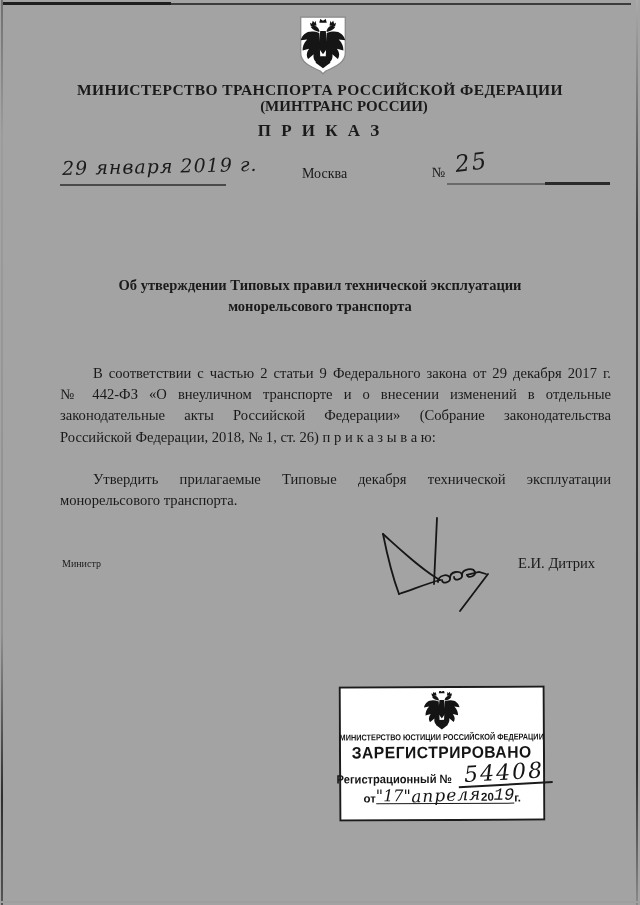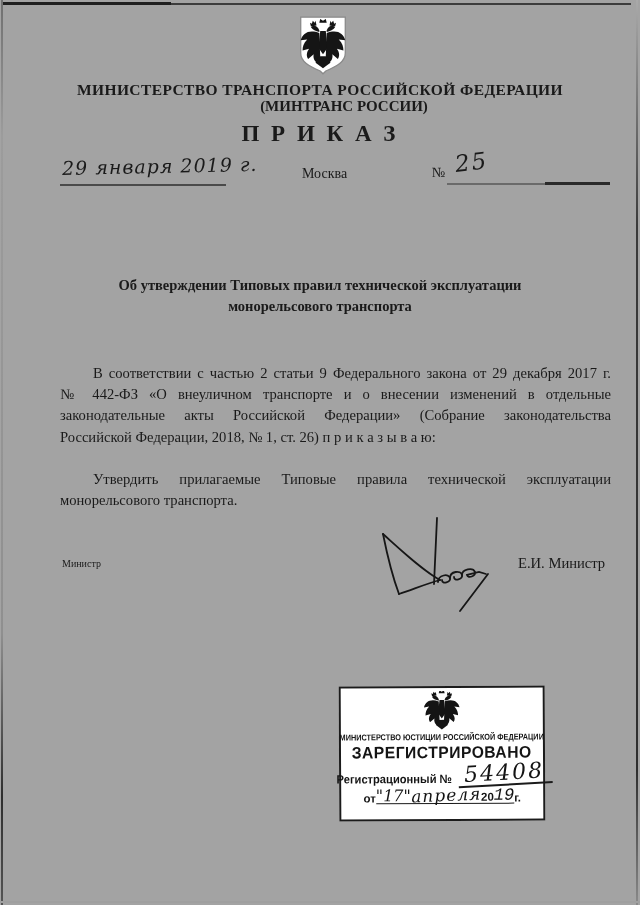--- a/index.html
+++ b/index.html
@@ -14,21 +14,21 @@
   .art-left{position:absolute;left:1px;top:0;width:2px;height:905px;
     background:linear-gradient(#6f6f6f 0%,#9c9c9c 15%,#8f8f8f 70%,#2e2e2e 88%,#555 100%);}
   .art-right{position:absolute;left:636px;top:0;width:2px;height:905px;
     background:linear-gradient(#aaa 0%,#3a3a3a 25%,#2e2e2e 85%,#8a8a8a 100%);}
   .art-bottom{position:absolute;left:0;top:901px;width:640px;height:2px;background:#9f9f9f;}
   
   .coat{position:absolute;left:297px;top:13px;width:52px;height:64px;}
   .h-line{position:absolute;left:0;width:640px;text-align:center;font-weight:bold;}
   .h-min1{top:81px;font-size:15.5px;letter-spacing:.4px;}
   .h-min2{top:98px;font-size:15px;padding-left:24px;}
-  .h-prikaz{top:121px;font-size:23px;letter-spacing:3px;}
+  .h-prikaz{top:121px;font-size:17px;letter-spacing:3px;}
   
   .hand{font-family:"DejaVu Serif", serif;font-style:italic;}
   .date-hand{position:absolute;left:62px;top:155px;font-size:19px;letter-spacing:1px;transform:rotate(-1.2deg);}
   .date-line{position:absolute;left:60px;top:184px;width:166px;height:2px;background:#4a4a4a;}
   .city{position:absolute;left:302px;top:166px;font-size:14px;}
   .num-label{position:absolute;left:432px;top:165px;font-size:14px;}
   .num-hand{position:absolute;left:455px;top:149px;font-size:23px;transform:rotate(-7deg);letter-spacing:2px;}
   .num-line{position:absolute;left:447px;top:183px;width:163px;height:1.5px;background:#6a6a6a;}
   .num-line-dark{position:absolute;left:545px;top:182px;width:65px;height:3px;background:#2a2a2a;}
   
@@ -109,36 +109,36 @@
   </div>
 
   <div class="para para1">
     <div class="jline ind">В соответствии с частью 2 статьи 9 Федерального закона от 29 декабря 2017 г.</div>
     <div class="jline">№ 442-ФЗ «О внеуличном транспорте и о внесении изменений в отдельные</div>
     <div class="jline">законодательные акты Российской Федерации» (Собрание законодательства</div>
     <div class="jlast">Российской Федерации, 2018, № 1, ст. 26) п р и к а з ы в а ю:</div>
   </div>
 
   <div class="para para2">
-    <div class="jline ind">Утвердить прилагаемые Типовые правила технической эксплуатации</div>
+    <div class="jline ind">Утвердить прилагаемые Типовые декабря технической эксплуатации</div>
     <div class="jlast">монорельсового транспорта.</div>
   </div>
 
   <div class="minister">Министр</div>
   <svg class="sig-svg" viewBox="0 0 130 106" fill="none" stroke="#161616" stroke-width="1.8" stroke-linecap="round">
     <path d="M11 22 C15 42 21 66 27 82"></path>
     <path d="M11 22 C30 39 50 58 68 68"></path>
     <path d="M27 82 C40 78 53 72 68 68"></path>
     <path d="M65 6 C64 28 63 50 62 72"></path>
     <path d="M66 70 C66 63 77 61 78 66 C79 70 70 73 70 68"></path>
     <path d="M78 66 C78 59 89 58 90 63 C91 67 82 70 82 65"></path>
     <path d="M90 63 C90 57 101 55 103 60 C104 64 96 67 95 63 L107 60 L114 62"></path>
     <path d="M116 62 L88 99"></path>
   </svg>
-  <div class="sig-name">Е.И. Министр</div>
+  <div class="sig-name">Е.И. Дитрих</div>
 
   <div class="stamp">
     <svg class="stamp-eagle" viewBox="0 6 56 54">
       <g fill="#141414">
         <path d="M24 9 h8 l-1 -4 -3 2 -3 -2 z"></path>
         <path d="M24 17 C22 12 17 11 15 14 C17 17 20 18 24 19 Z"></path>
         <path d="M32 17 C34 12 39 11 41 14 C39 17 36 18 32 19 Z"></path>
         <path d="M15 13 l-1 -4 2 1 1 -3 2 2 1 -2 1 5 z"></path>
         <path d="M41 13 l1 -4 -2 1 -1 -3 -2 2 -1 -2 -1 5 z"></path>
         <path d="M25 18 h6 l2 18 -5 7 -5 -7 z"></path>

